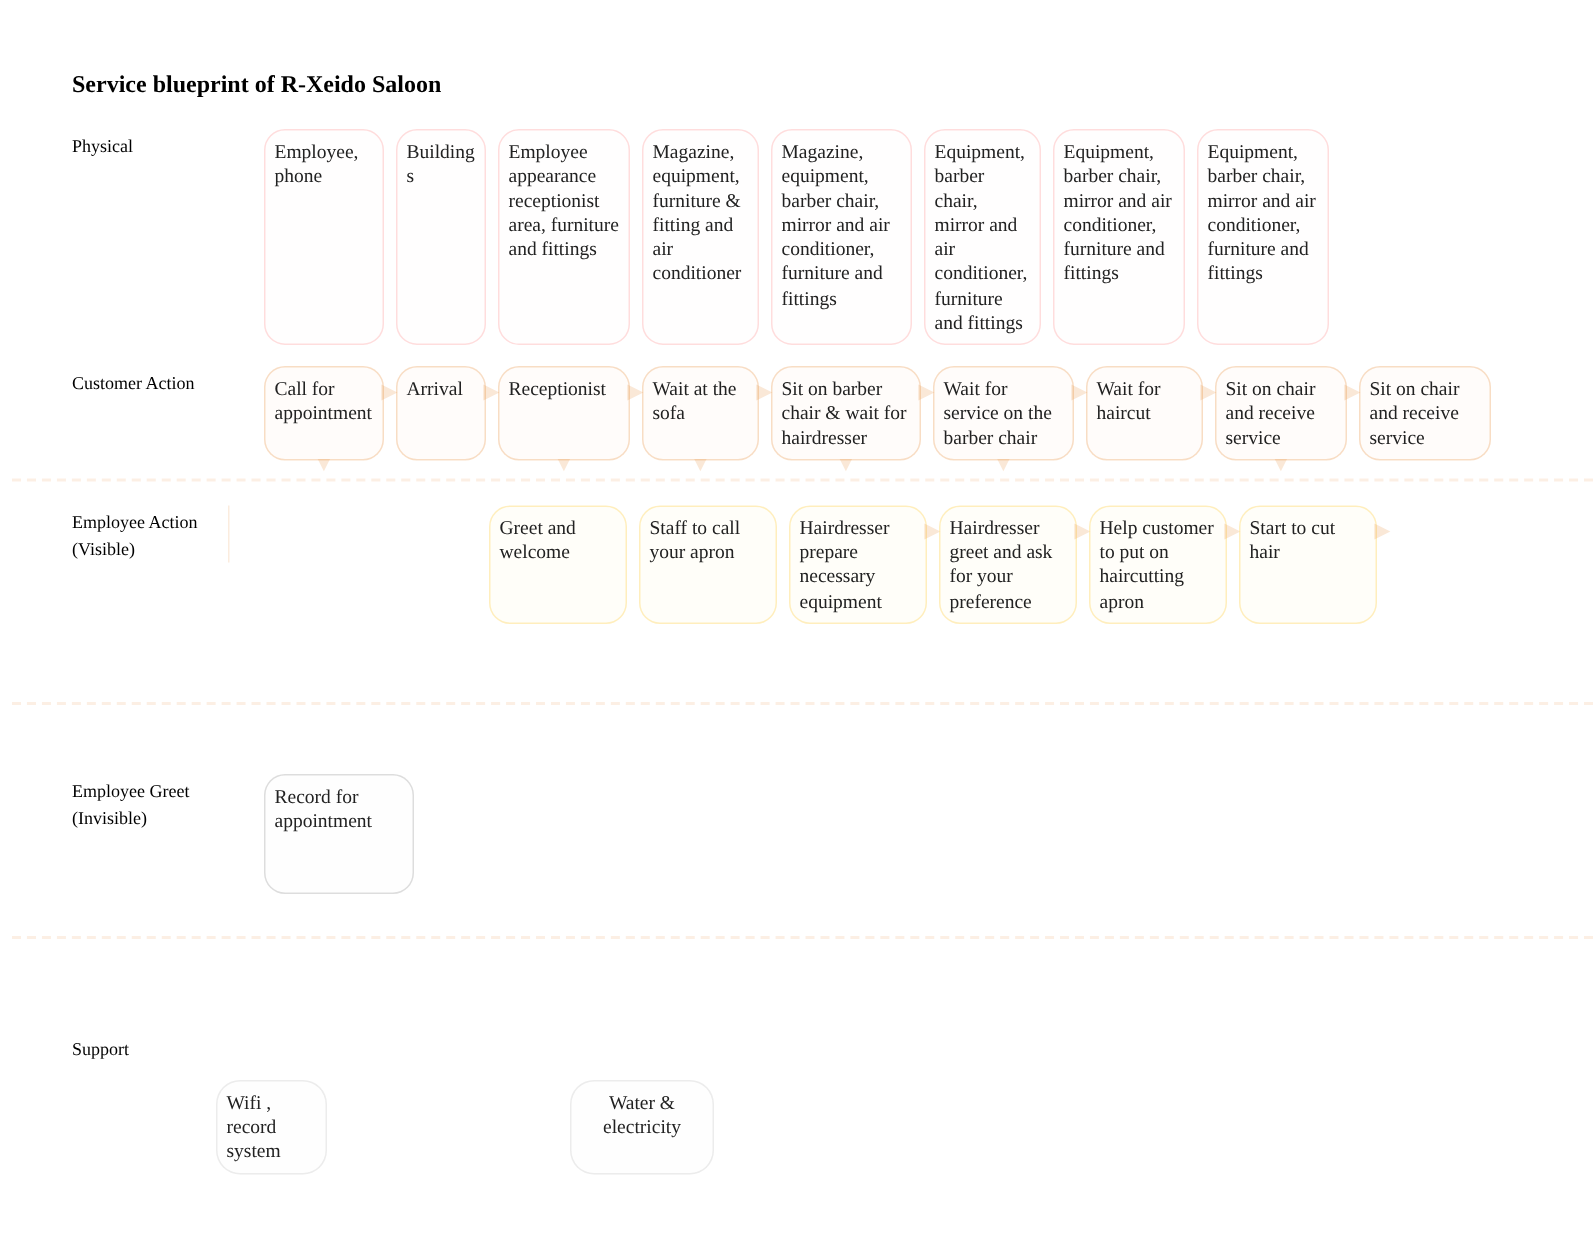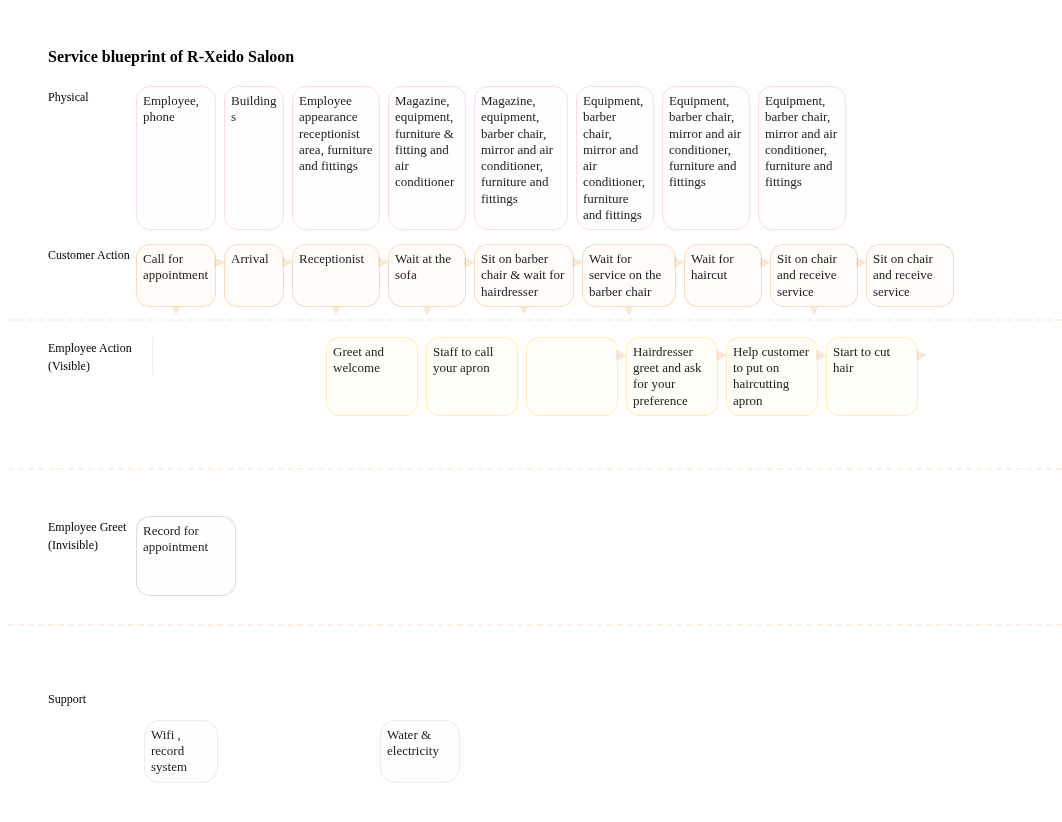--- a/index.html
+++ b/index.html
@@ -33,20 +33,21 @@
       width: 88px;
       flex-shrink: 0;
       font-size: 12px;
       line-height: 1.5;
       padding-top: 2px;
     }
     .cells {
       display: flex;
       gap: 8px;
       flex: 1;
+      margin-left: 40px;
     }
     .cell {
       position: relative;
       border-radius: 14px;
       padding: 6px 6px;
       font-size: 13px;
       line-height: 1.25;
       word-wrap: break-word;
       color: #222;
     }
@@ -118,21 +119,21 @@
     .v0 {}
     .v1 {}
     .v2 {}
     .v3 {}
     .v4 {}
     .v5 {}
     .v6 {}
 
     .invisible-cell { width: 100px; }
     .support-cell0 { width: 74px; }
-    .support-cell1 { width: 80px; }
+    .support-cell1 { width: 96px; text-align: center; }
     .support-gap { width: 146px; flex-shrink:0; }
 
     .invisible-stub {
       width: 28px;
       height: 38px;
       margin-left: 6px;
       border-left: 1px solid rgba(228,126,35,0.15);
     }
   </style>
 </head>
@@ -212,20 +213,21 @@
     <div class="cells" style="margin-left: 10px;">
       <div class="invisible-stub"></div>
       <div style="width:130px; flex-shrink:0;"></div>
       <div class="cell visible vcol v0">
         <span>Greet and welcome</span>
       </div>
       <div class="cell visible vcol v1">
         <span>Staff to call your apron</span>
       </div>
       <div class="cell visible vcol v2">
+        <span>Hairdresser prepare necessary equipment</span>
         <span class="arrow-r">▶</span>
       </div>
       <div class="cell visible vcol v3">
         <span>Hairdresser greet and ask for your preference</span>
         <span class="arrow-r">▶</span>
       </div>
       <div class="cell visible vcol v4">
         <span>Help customer to put on haircutting apron</span>
         <span class="arrow-r">▶</span>
       </div>

